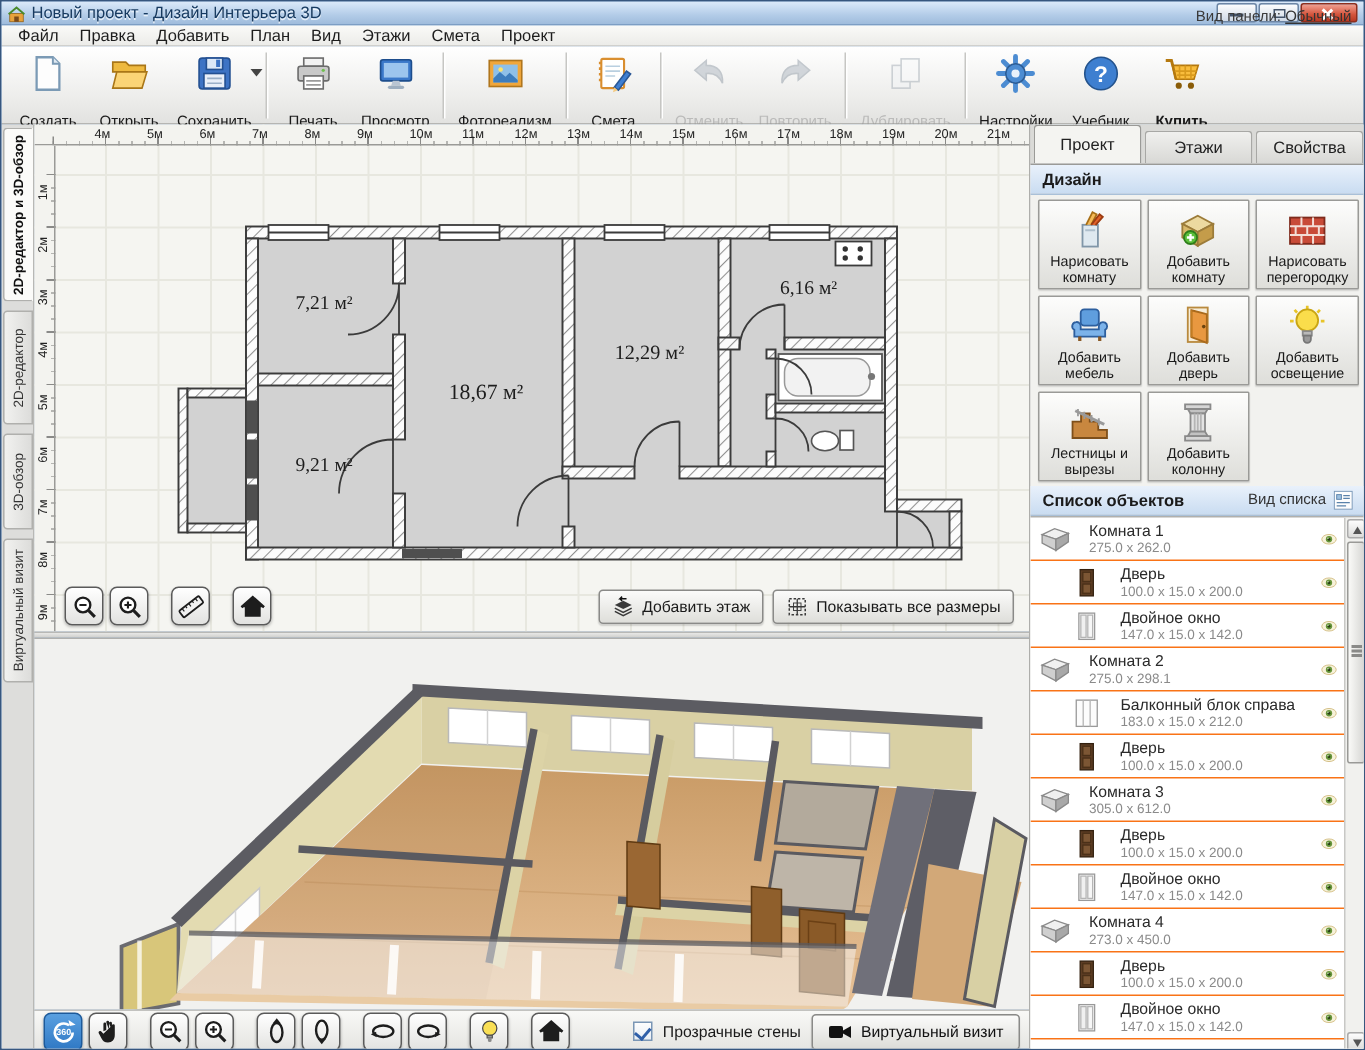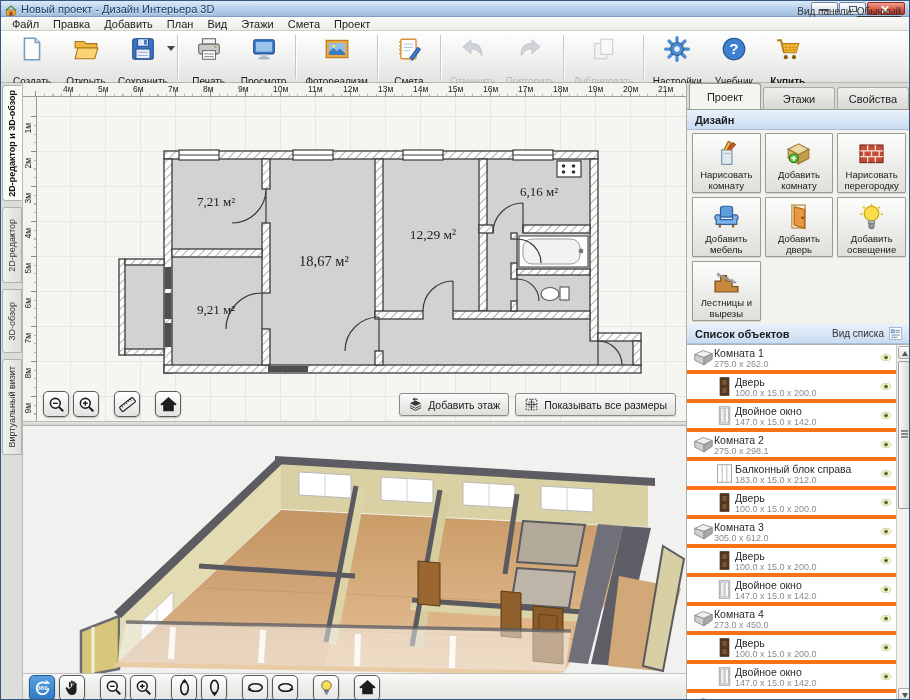--- a/index.html
+++ b/index.html
@@ -80,21 +80,21 @@
   .sechead .right .ic{width:15px;height:15px;display:block;}
   .sechead .right .ic svg{width:15px;height:15px;display:block;}
   .dgrid{position:absolute;left:0;top:20px;width:100%;height:192px;display:grid;grid-template-columns:repeat(3,1fr);gap:4px;padding:3px 5px;}
   .dbtn{border:1px solid #9a9a97;border-radius:1px;background:linear-gradient(#fdfdfc,#dededa);display:flex;flex-direction:column;align-items:center;justify-content:flex-start;padding-top:4px;box-shadow:0 1px 1px rgba(0,0,0,.12);}
   .dico{height:30px;display:flex;align-items:center;}
   .dico svg{width:29px;height:29px;}
   .dlab{font-size:9.5px;line-height:1.15;text-align:center;color:#1a1a1a;margin-top:2px;padding:0 2px;}
   .objhead{position:absolute;left:0;top:214px;width:100%;}
   .objwrap{position:absolute;left:0;top:234px;width:100%;height:358px;background:#fff;border-top:1px solid #b0b0ad;overflow:hidden;}
   .objlist{position:absolute;left:0;top:0;right:15px;}
-  .orow{height:29px;display:flex;align-items:center;gap:0;padding:0 3px 0 6px;border-bottom:4px solid #f97316;}
+  .orow{height:29px;display:flex;align-items:center;gap:12px;padding:0 3px 0 6px;border-bottom:1px solid #f97316;}
   .orow.kid{padding-left:27px;}
   .oic{width:21px;height:21px;flex:0 0 auto;}
   .oic svg{width:21px;height:21px;display:block;}
   .otxt{min-width:0;}
   .onm{font-size:10.5px;color:#2a2a2a;white-space:nowrap;}
   .osz{font-size:9px;color:#8a8a8a;white-space:nowrap;}
   .oeye{margin-left:auto;width:14px;height:11px;flex:0 0 auto;}
   .oeye svg{width:14px;height:11px;display:block;}
   
   .sb{position:absolute;right:0;top:0;bottom:0;width:15px;background:#f1f1ee;border-left:1px solid #c8c8c5;}
@@ -627,20 +627,33 @@
           </svg>
         </div>
         <span class="sgap"></span>
         <div class="sbtn">
           <svg viewBox="0 0 24 24">
             <path d="M2.5 12.5L12 4l9.5 8.5h-2.8v8h-13.4v-8z" fill="#1d1d1d"></path>
             <path d="M2.5 12.5L12 4l9.5 8.5" fill="none" stroke="#1d1d1d" stroke-width="2.2"></path>
           </svg>
         </div>
       </div>
+    <div class="t3right">
+      <span class="chk on"></span>
+      <span class="chklab">Прозрачные стены</span>
+      <div class="vvbtn">
+        <span class="ic">
+            <svg viewBox="0 0 24 18">
+              <rect x="1" y="3" width="14" height="12" rx="2" fill="#111"></rect>
+              <path d="M15 7.5L23 3v12l-8-4.5z" fill="#111"></path>
+            </svg>
+          </span>
+        <span>Виртуальный визит</span>
+      </div>
+    </div>
   </div>
 
   <div class="rpanel">
     <div class="rtabs">
       <div class="rtab act">
           <span>Проект</span>
         </div>
       <div class="rtab">
           <span>Этажи</span>
         </div>
@@ -719,20 +732,33 @@
           </div>
           <div class="dbtn">
             <div class="dico">
               <svg viewBox="0 0 24 24">
                 <path d="M2.5 21.5h19v-4.5h-4.8v-4.5h-4.7V8H7.2v4.5H2.5z" fill="#c8873f" stroke="#7e4f1a"></path>
                 <path d="M4 6.5L20 14" stroke="#9a9a9a" stroke-width="1.6"></path>
                 <path d="M5.5 5.5v4M9 7v4M13 8.8v4M17 10.6v4" stroke="#9a9a9a"></path>
               </svg>
             </div>
             <div class="dlab">Лестницы и вырезы</div>
+          </div>
+          <div class="dbtn">
+            <div class="dico">
+              <svg viewBox="0 0 24 24">
+                <path d="M5 3h14v2.5H5z" fill="#d6d6d6" stroke="#8a8a8a"></path>
+                <path d="M6.5 5.5h11L16 8h-8z" fill="#c2c2c2" stroke="#8a8a8a"></path>
+                <rect x="8" y="8" width="8" height="10" fill="#e3e3e3" stroke="#8a8a8a"></rect>
+                <path d="M10.3 8v10M12 8v10M13.7 8v10" stroke="#b5b5b5"></path>
+                <path d="M6.5 20.5h11L16 18h-8z" fill="#c2c2c2" stroke="#8a8a8a"></path>
+                <path d="M5 20.5h14V23H5z" fill="#d6d6d6" stroke="#8a8a8a"></path>
+              </svg>
+            </div>
+            <div class="dlab">Добавить колонну</div>
           </div>
         </div>
       <div class="sechead objhead">
         <span>Список объектов</span>
         <span class="right">
           <span>Вид списка</span>
           <span class="ic">
               <svg viewBox="0 0 24 24">
                 <rect x="2.5" y="2.5" width="19" height="19" fill="#fdfdfd" stroke="#7a98b8"></rect>
                 <rect x="5" y="6" width="5" height="5" fill="#9cc0e0" stroke="#5a82aa"></rect>

